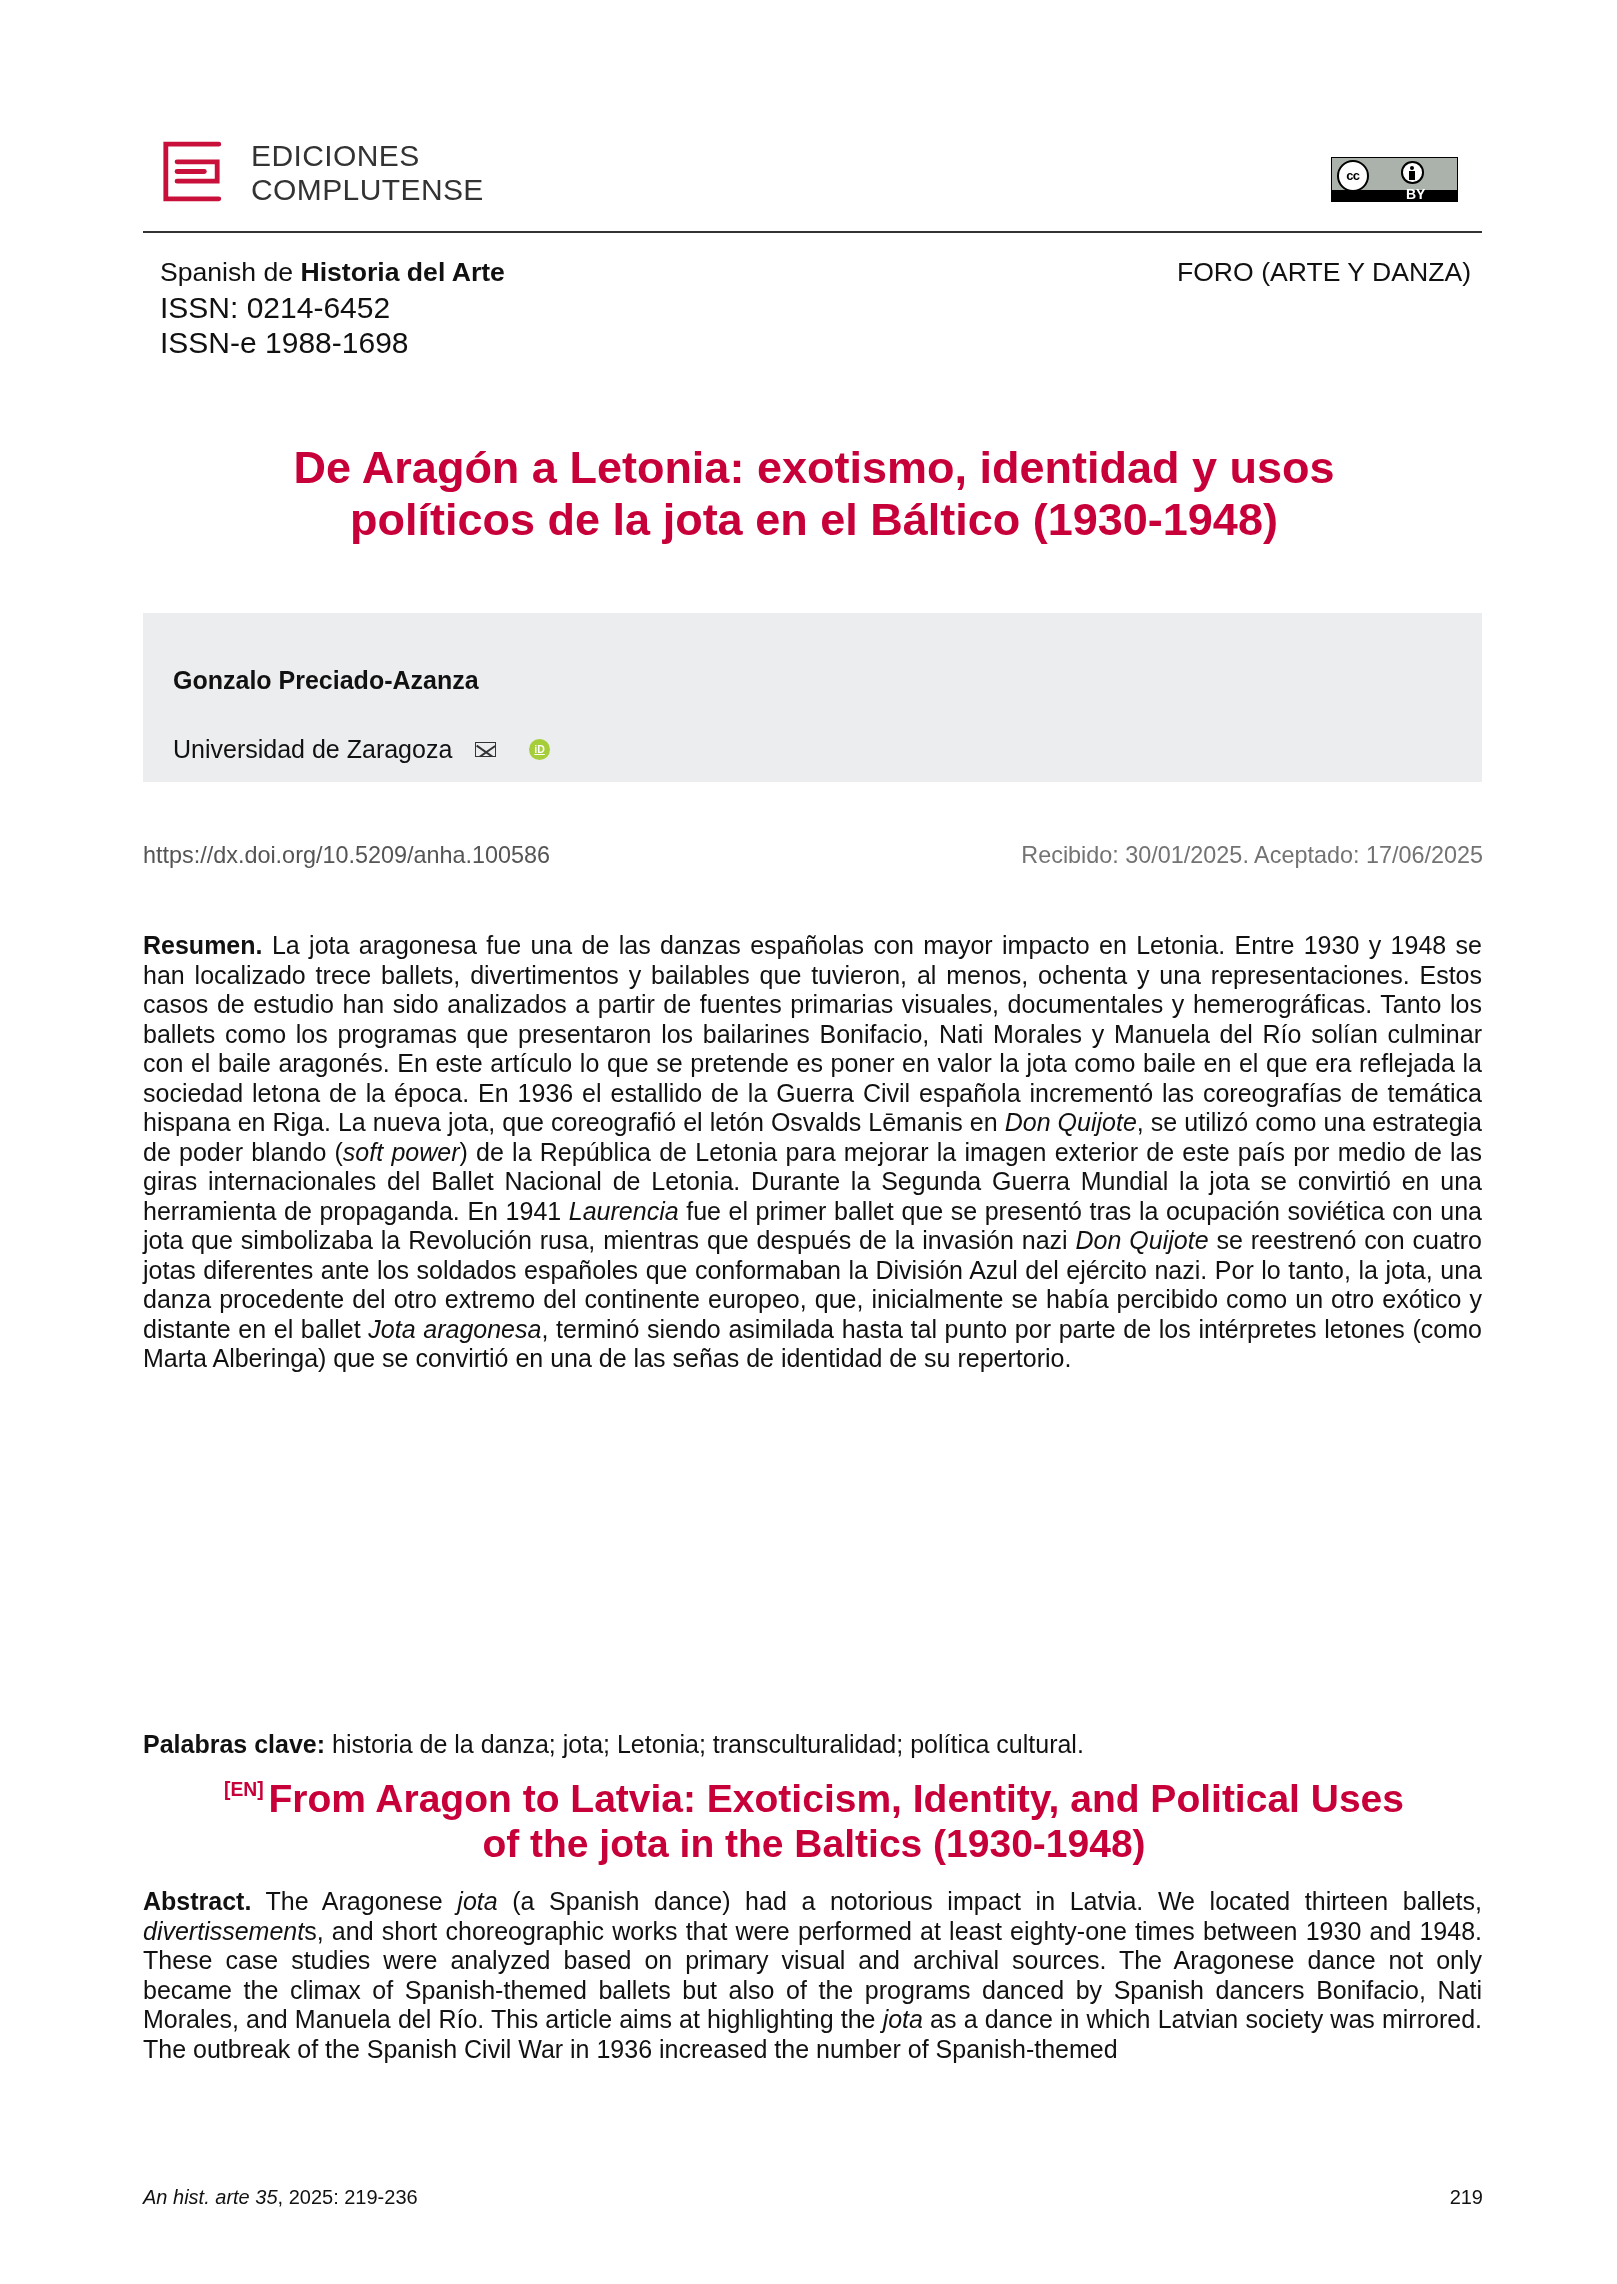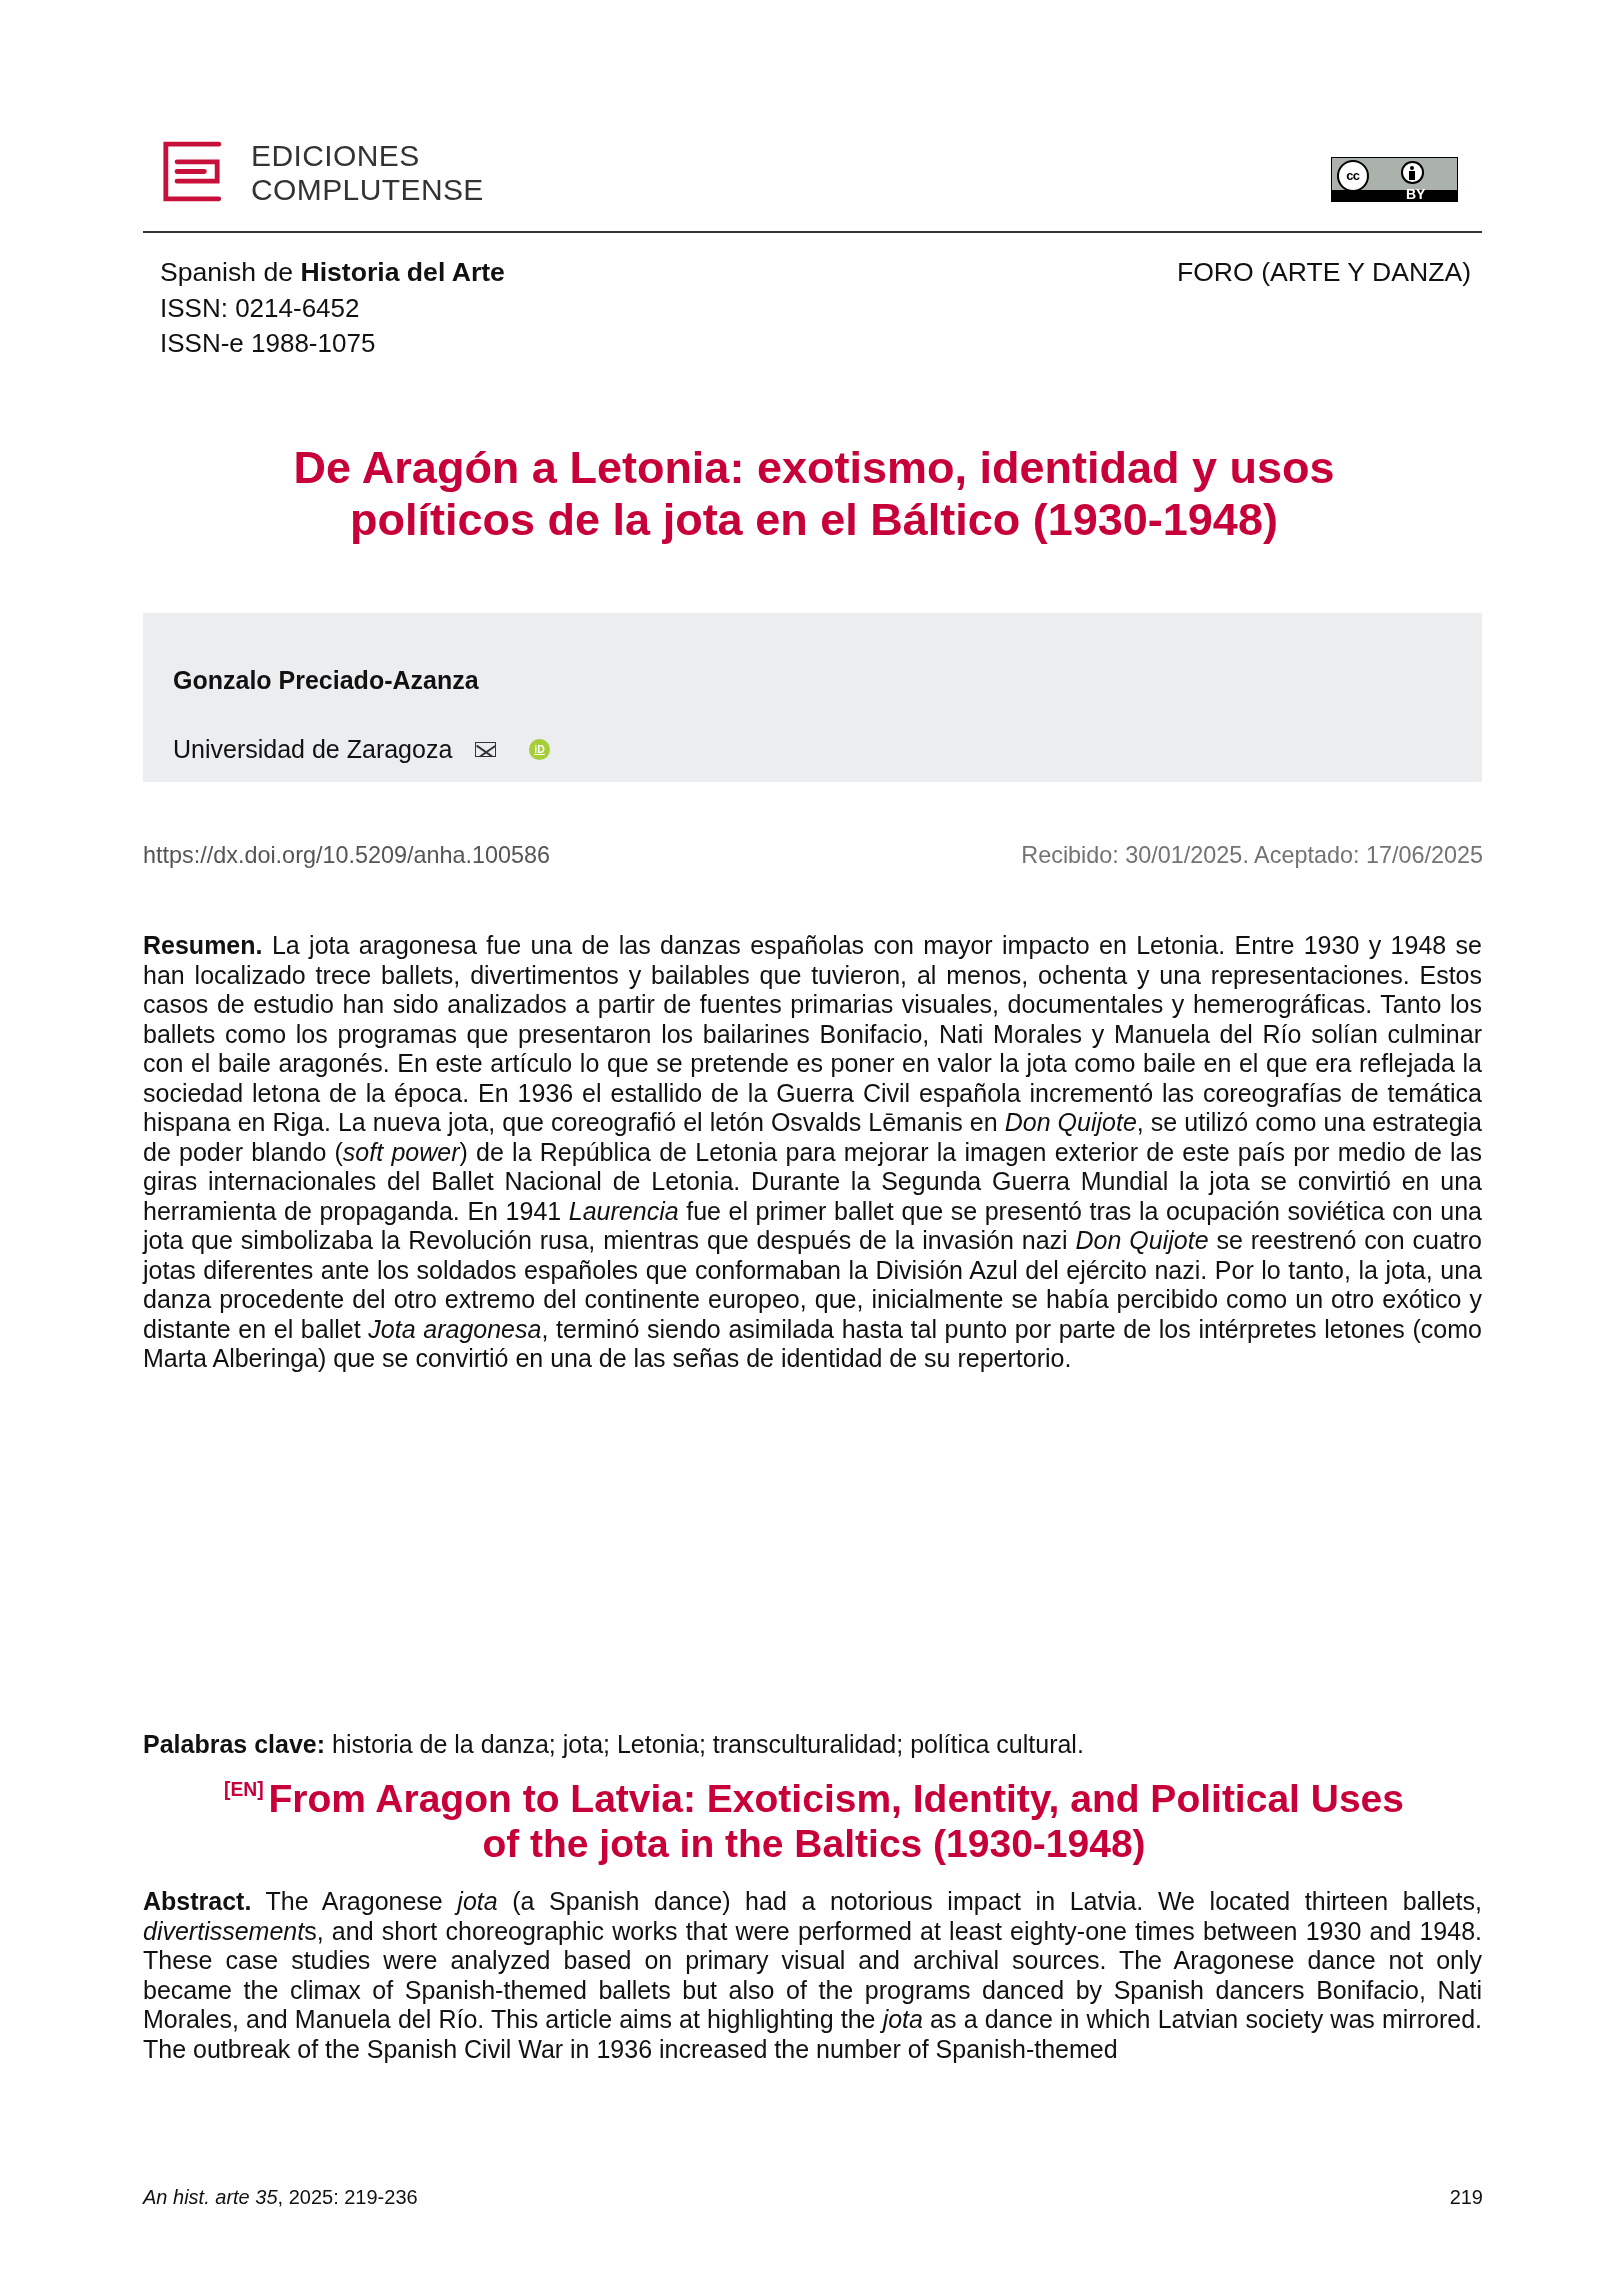--- a/index.html
+++ b/index.html
@@ -15,21 +15,21 @@
   .cc-badge .by { position: absolute; left: 74px; bottom: -0.8px; color: #fff; font-size: 14px; font-weight: bold; }
   .cc-badge .cc { position: absolute; left: 4.8px; top: 2.4px; width: 32px; height: 32px; border-radius: 50%; background: #fff; border: 2.4px solid #000; box-sizing: border-box; font-weight: bold; font-size: 13px; line-height: 27px; text-align: center; color: #000; letter-spacing: -0.8px; }
   .cc-badge .person { position: absolute; left: 69px; top: 3.2px; width: 22.6px; height: 22.6px; border-radius: 50%; background: #fff; border: 2.4px solid #000; box-sizing: border-box; }
   .cc-badge .person::before { content: ""; position: absolute; left: 7.3px; top: 2.4px; width: 4px; height: 4px; border-radius: 50%; background: #000; }
   .cc-badge .person::after { content: ""; position: absolute; left: 6.4px; top: 8px; width: 5.6px; height: 8.9px; background: #000; }
   .rule { left: 143px; top: 231px; width: 1339px; height: 1.6px; background: #333333; }
 
   
   .journal { left: 160px; top: 256px; font-size: 26.6px; line-height: 32px; }
   .journal b { font-weight: bold; }
-  .issn { left: 160px; font-size: 26px; line-height: 26px; text-align: center; }
+  .issn { left: 160px; font-size: 30px; line-height: 26px; text-align: center; }
   .section { right: 147px; top: 256px; font-size: 26.6px; line-height: 32px; }
 
   
   .title { left: 145px; width: 1338px; top: 442px; text-align: center; color: #c8003a; font-weight: bold; font-size: 45px; line-height: 52px; }
 
   
   .author-box { left: 143px; top: 613px; width: 1339px; height: 169px; background: #ecedef; }
   .author-name { left: 173px; top: 665px; font-weight: bold; font-size: 25px; line-height: 31px; }
   .affil { left: 173px; top: 734px; font-size: 25px; line-height: 31px; display: flex; align-items: center; gap: 23px; }
   .mail-icon { width: 21px; height: 14.5px; border: 1.6px solid #333; box-sizing: border-box; position: relative; overflow: hidden; }
@@ -76,21 +76,21 @@
   <div class="cc">cc</div>
   <div class="person"></div>
   <div class="band"></div>
   <div class="by">BY</div>
 </div>
 
 <div class="abs rule"></div>
 
 <div class="abs journal"><span>Spanish de </span><b>Historia del Arte</b></div>
 <div class="abs issn" style="top:295px;">ISSN: 0214-6452</div>
-<div class="abs issn" style="top:330px;">ISSN-e 1988-1075</div>
+<div class="abs issn" style="top:330px;">ISSN-e 1988-1698</div>
 <div class="abs section">FORO (ARTE Y DANZA)</div>
 
 <div class="abs title">
   <div>De Aragón a Letonia: exotismo, identidad y usos</div>
   <div>políticos de la jota en el Báltico (1930-1948)</div>
 </div>
 
 <div class="abs author-box"></div>
 <div class="abs author-name">Gonzalo Preciado-Azanza</div>
 <div class="abs affil">

